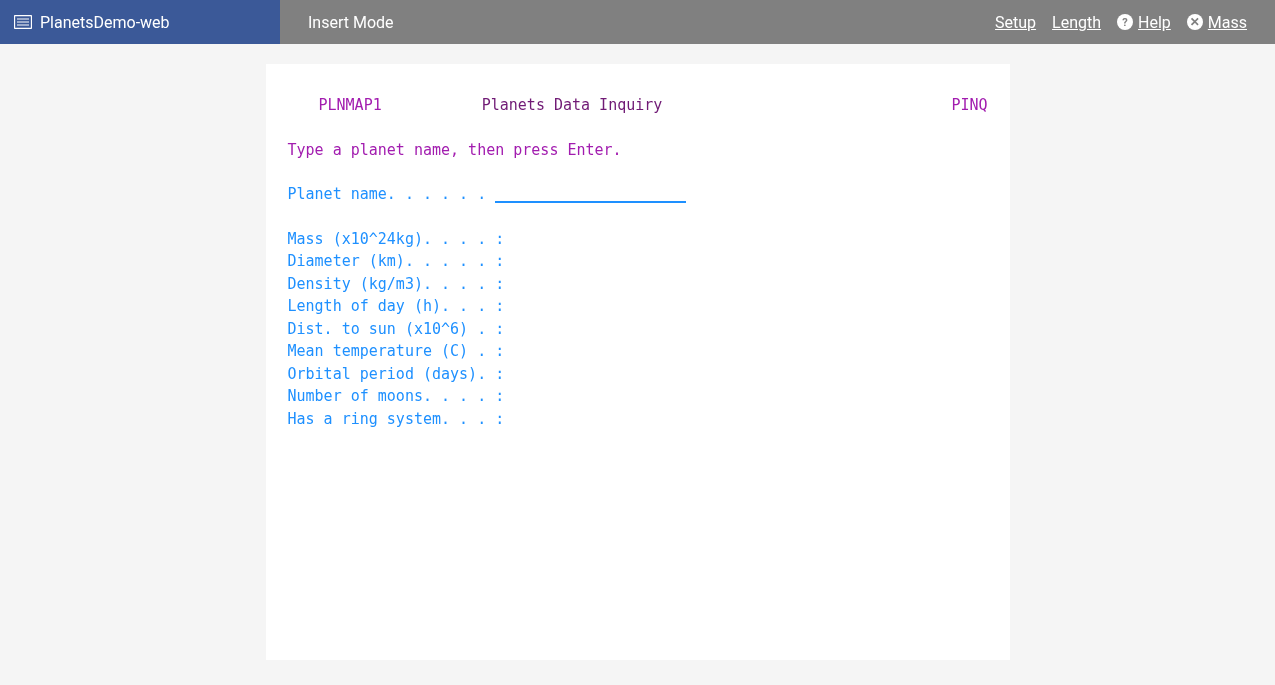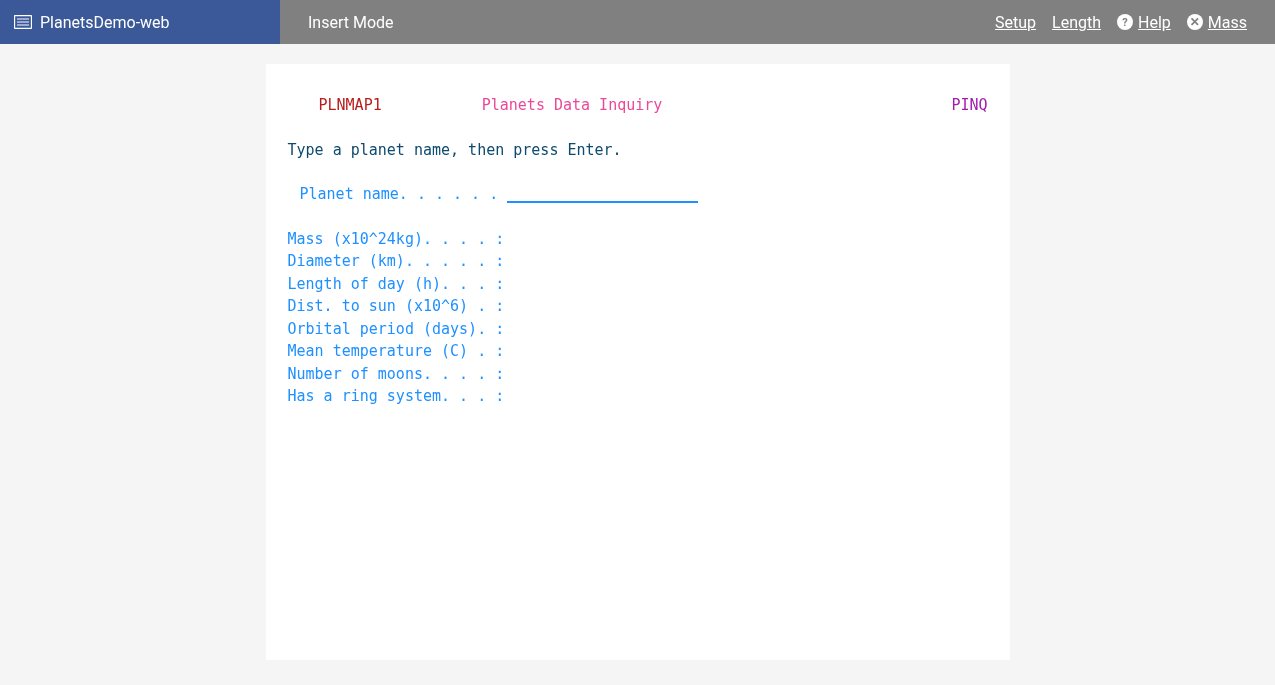--- a/index.html
+++ b/index.html
@@ -86,25 +86,25 @@
       font-family: inherit;
       font-size: inherit;
       white-space: pre;
       margin: 0;
     }
     .hdr-row {
       display:flex;
       width:100%;
       white-space: pre;
     }
-    .hdr-left { color:#b91c1c;padding-left:31px; }
-    .hdr-center { color:#ec4899; flex:1; text-align:left; padding-left: 100px;}
+    .hdr-left { color:#a21caf;padding-left:31px; }
+    .hdr-center { color:#701a75; flex:1; text-align:left; padding-left: 100px;}
     .hdr-right { color:#a21caf; }
-    .gray { color:#0c4a6e; }
-    .blue { color:#1e90ff;margin-left:12px; }
+    .gray { color:#a21caf; }
+    .blue { color:#1e90ff; }
     .input-slot {
       display:inline-block;
       border-bottom: 2px solid #1e90ff;
       min-width: 64px;
       height: 1em;
       vertical-align: baseline;
       color:#1e90ff;
       background: transparent;
       border-top:none;border-left:none;border-right:none;
       font-family:inherit; font-size:inherit;
@@ -156,21 +156,22 @@
       <span class="hdr-right">PINQ</span>
     </div>
     <div class="spacer-line"></div>
     <pre class="gray">Type a planet name, then press Enter.</pre>
     <div class="spacer-line"></div>
     <div class="terminal-body"><span class="blue">Planet name. . . . . . </span><input class="input-slot" value="" style=""></div>
     <div class="spacer-line"></div>
     <div id="fields-container">
         <pre class="blue">Mass (x10^24kg). . . . :</pre>
         <pre class="blue">Diameter (km). . . . . :</pre>
+        <pre class="blue">Density (kg/m3). . . . :</pre>
         <pre class="blue">Length of day (h). . . :</pre>
         <pre class="blue">Dist. to sun (x10^6) . :</pre>
+        <pre class="blue">Mean temperature (C) . :</pre>
         <pre class="blue">Orbital period (days). :</pre>
-        <pre class="blue">Mean temperature (C) . :</pre>
         <pre class="blue">Number of moons. . . . :</pre>
         <pre class="blue">Has a ring system. . . :</pre>
       </div>
   </div>
 </div>
 
 </body></html>

